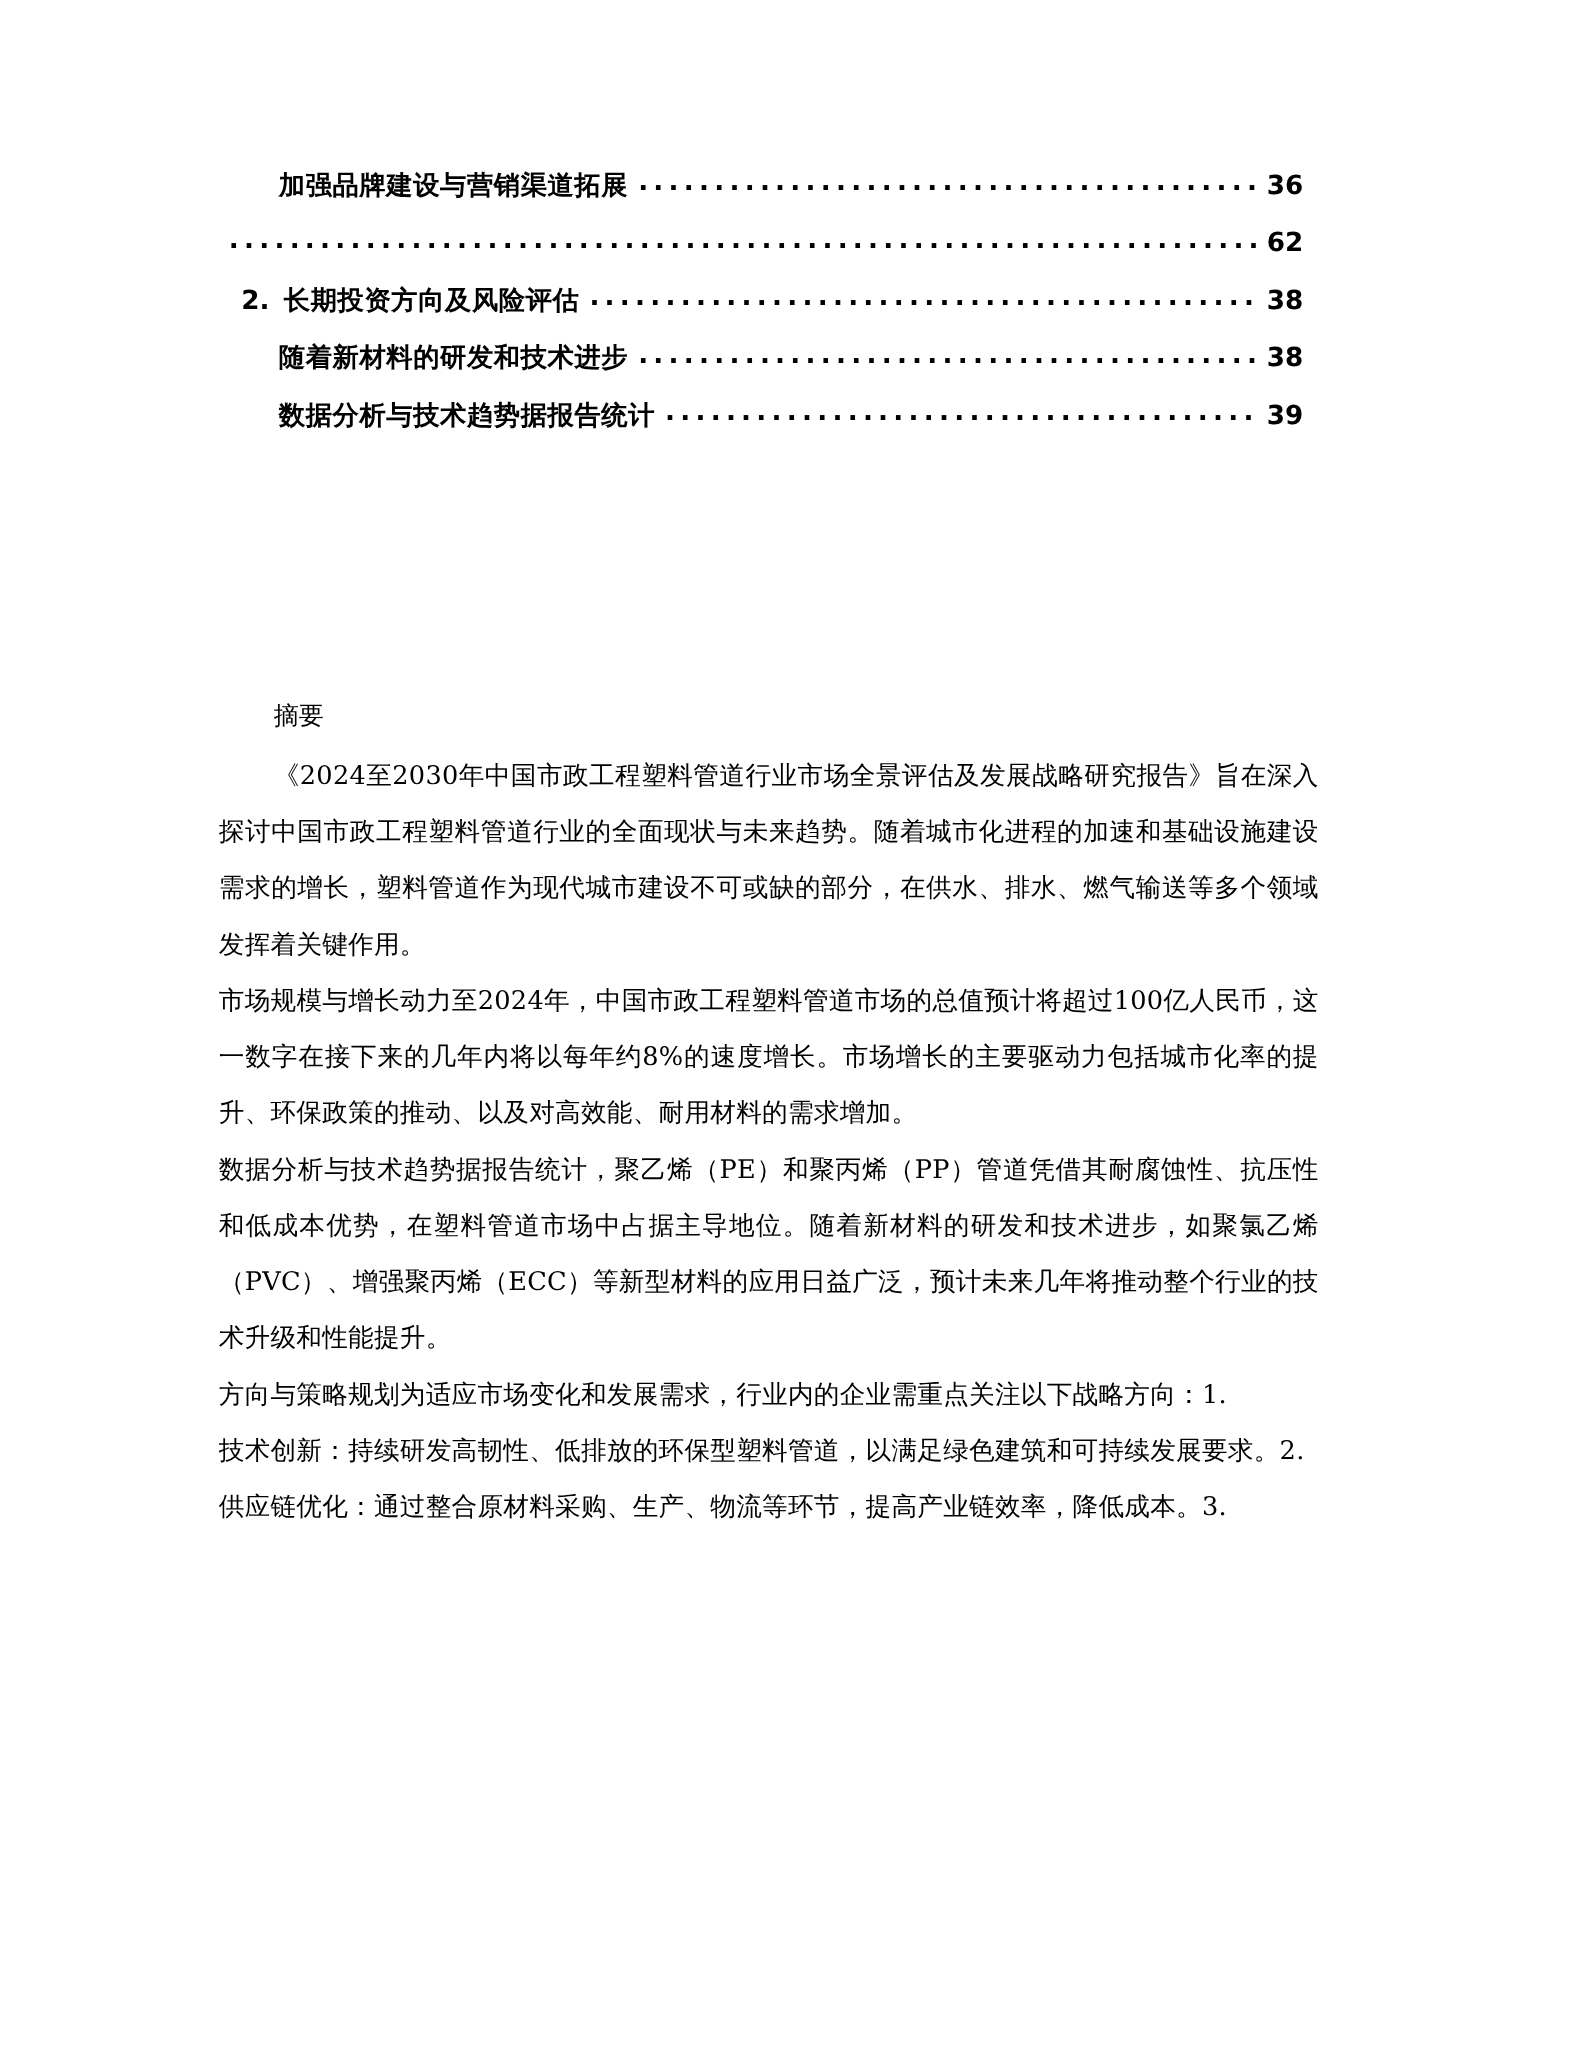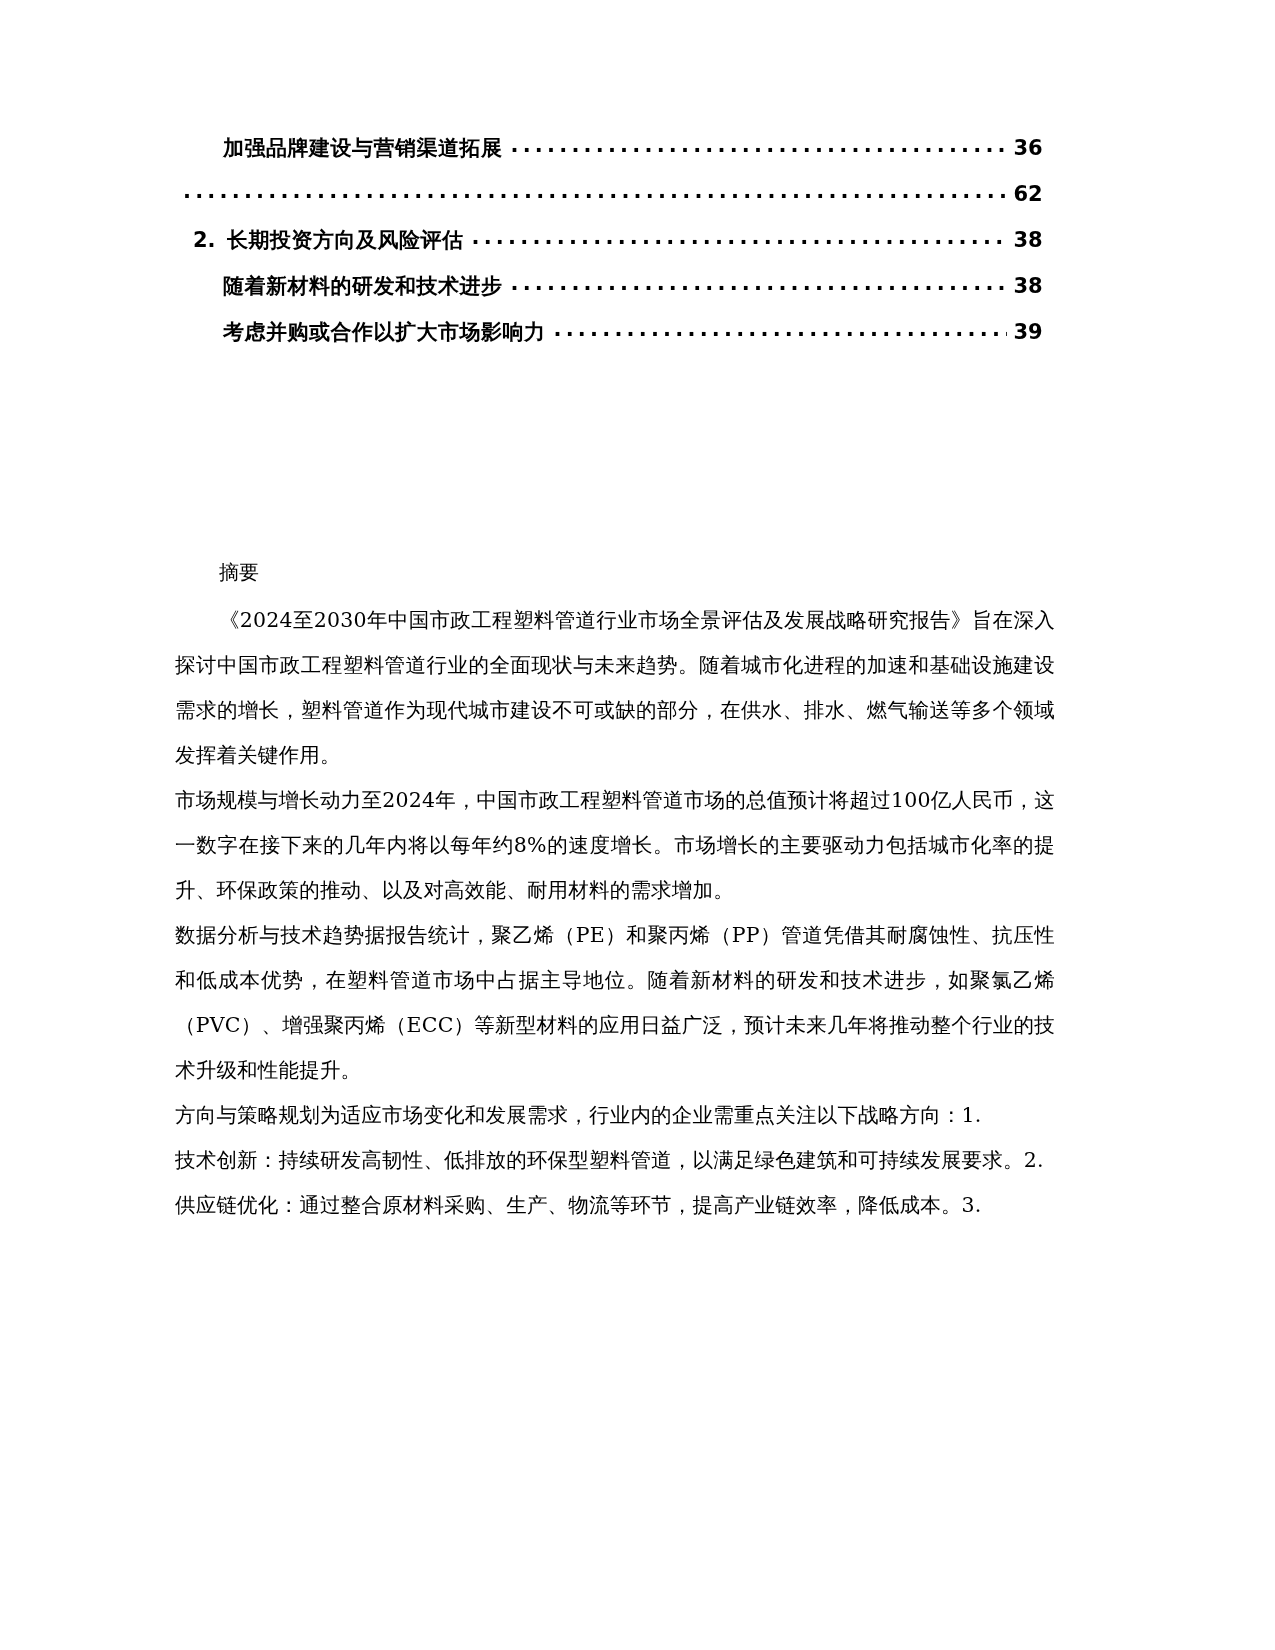--- a/index.html
+++ b/index.html
@@ -117,21 +117,21 @@
       <span class="toc-page">38</span>
     </div>
 
     <div class="toc-row">
       <span class="toc-label indent-1">随着新材料的研发和技术进步</span>
       <span class="toc-dots">......................................................................</span>
       <span class="toc-page">38</span>
     </div>
 
     <div class="toc-row">
-      <span class="toc-label indent-1">考虑并购或合作以扩大市场影响力</span>
+      <span class="toc-label indent-1">数据分析与技术趋势据报告统计</span>
       <span class="toc-dots">......................................................................</span>
       <span class="toc-page">39</span>
     </div>
 
   </div>
 
   <div class="abstract">
     <div class="abstract-title">摘要</div>
     <p class="indent">《2024至2030年中国市政工程塑料管道行业市场全景评估及发展战略研究报告》旨在深入探讨中国市政工程塑料管道行业的全面现状与未来趋势。随着城市化进程的加速和基础设施建设需求的增长，塑料管道作为现代城市建设不可或缺的部分，在供水、排水、燃气输送等多个领域发挥着关键作用。</p>
     <p>市场规模与增长动力至2024年，中国市政工程塑料管道市场的总值预计将超过100亿人民币，这一数字在接下来的几年内将以每年约8%的速度增长。市场增长的主要驱动力包括城市化率的提升、环保政策的推动、以及对高效能、耐用材料的需求增加。</p>

